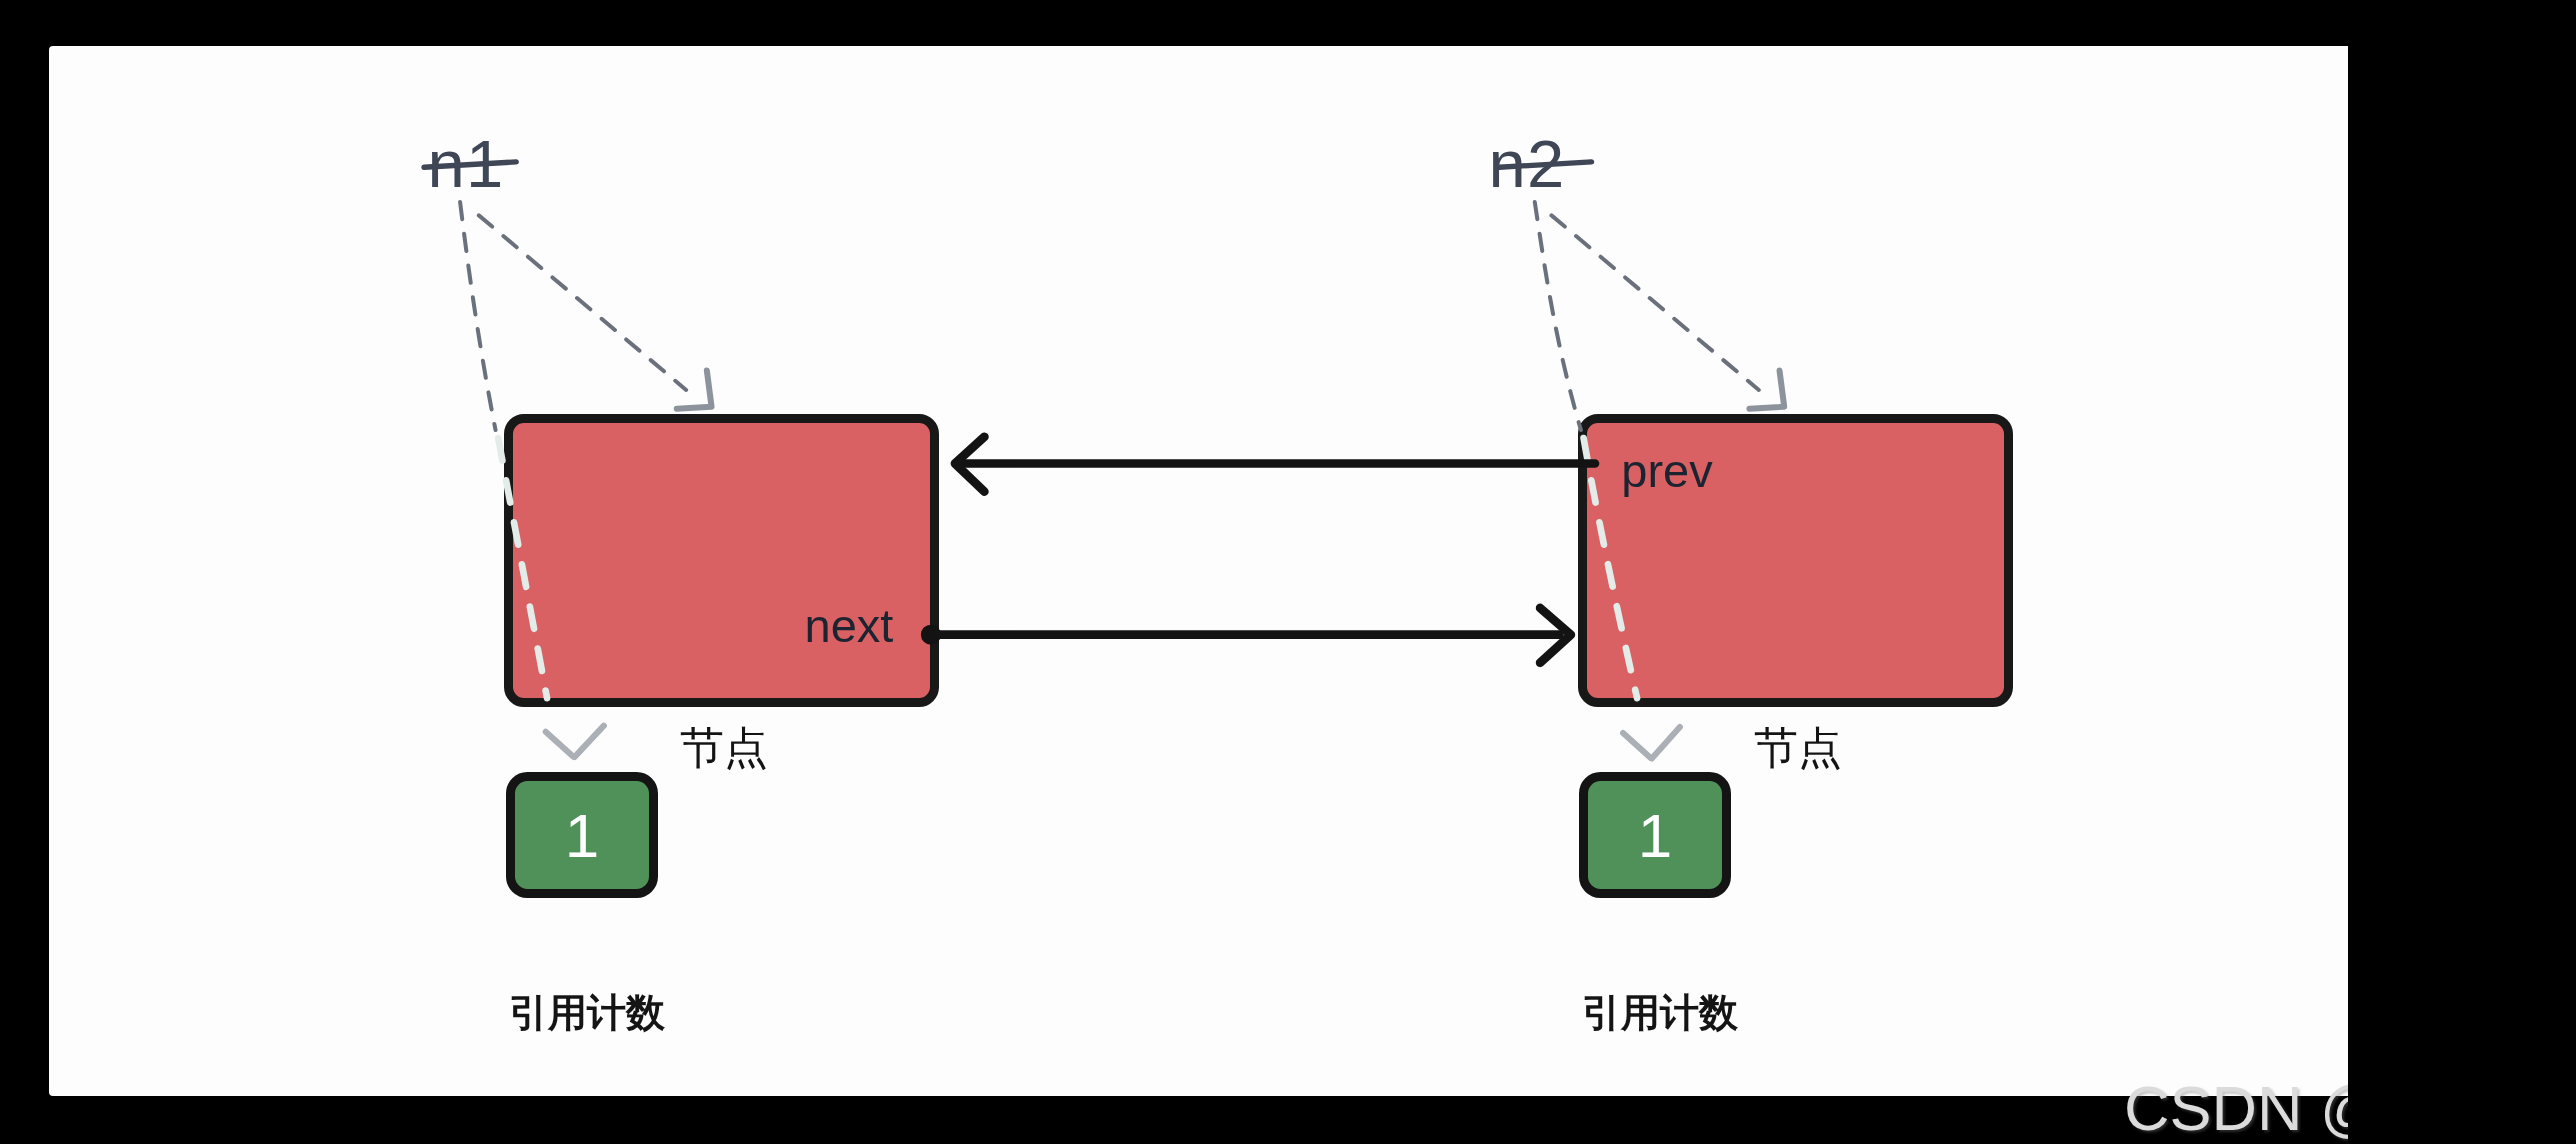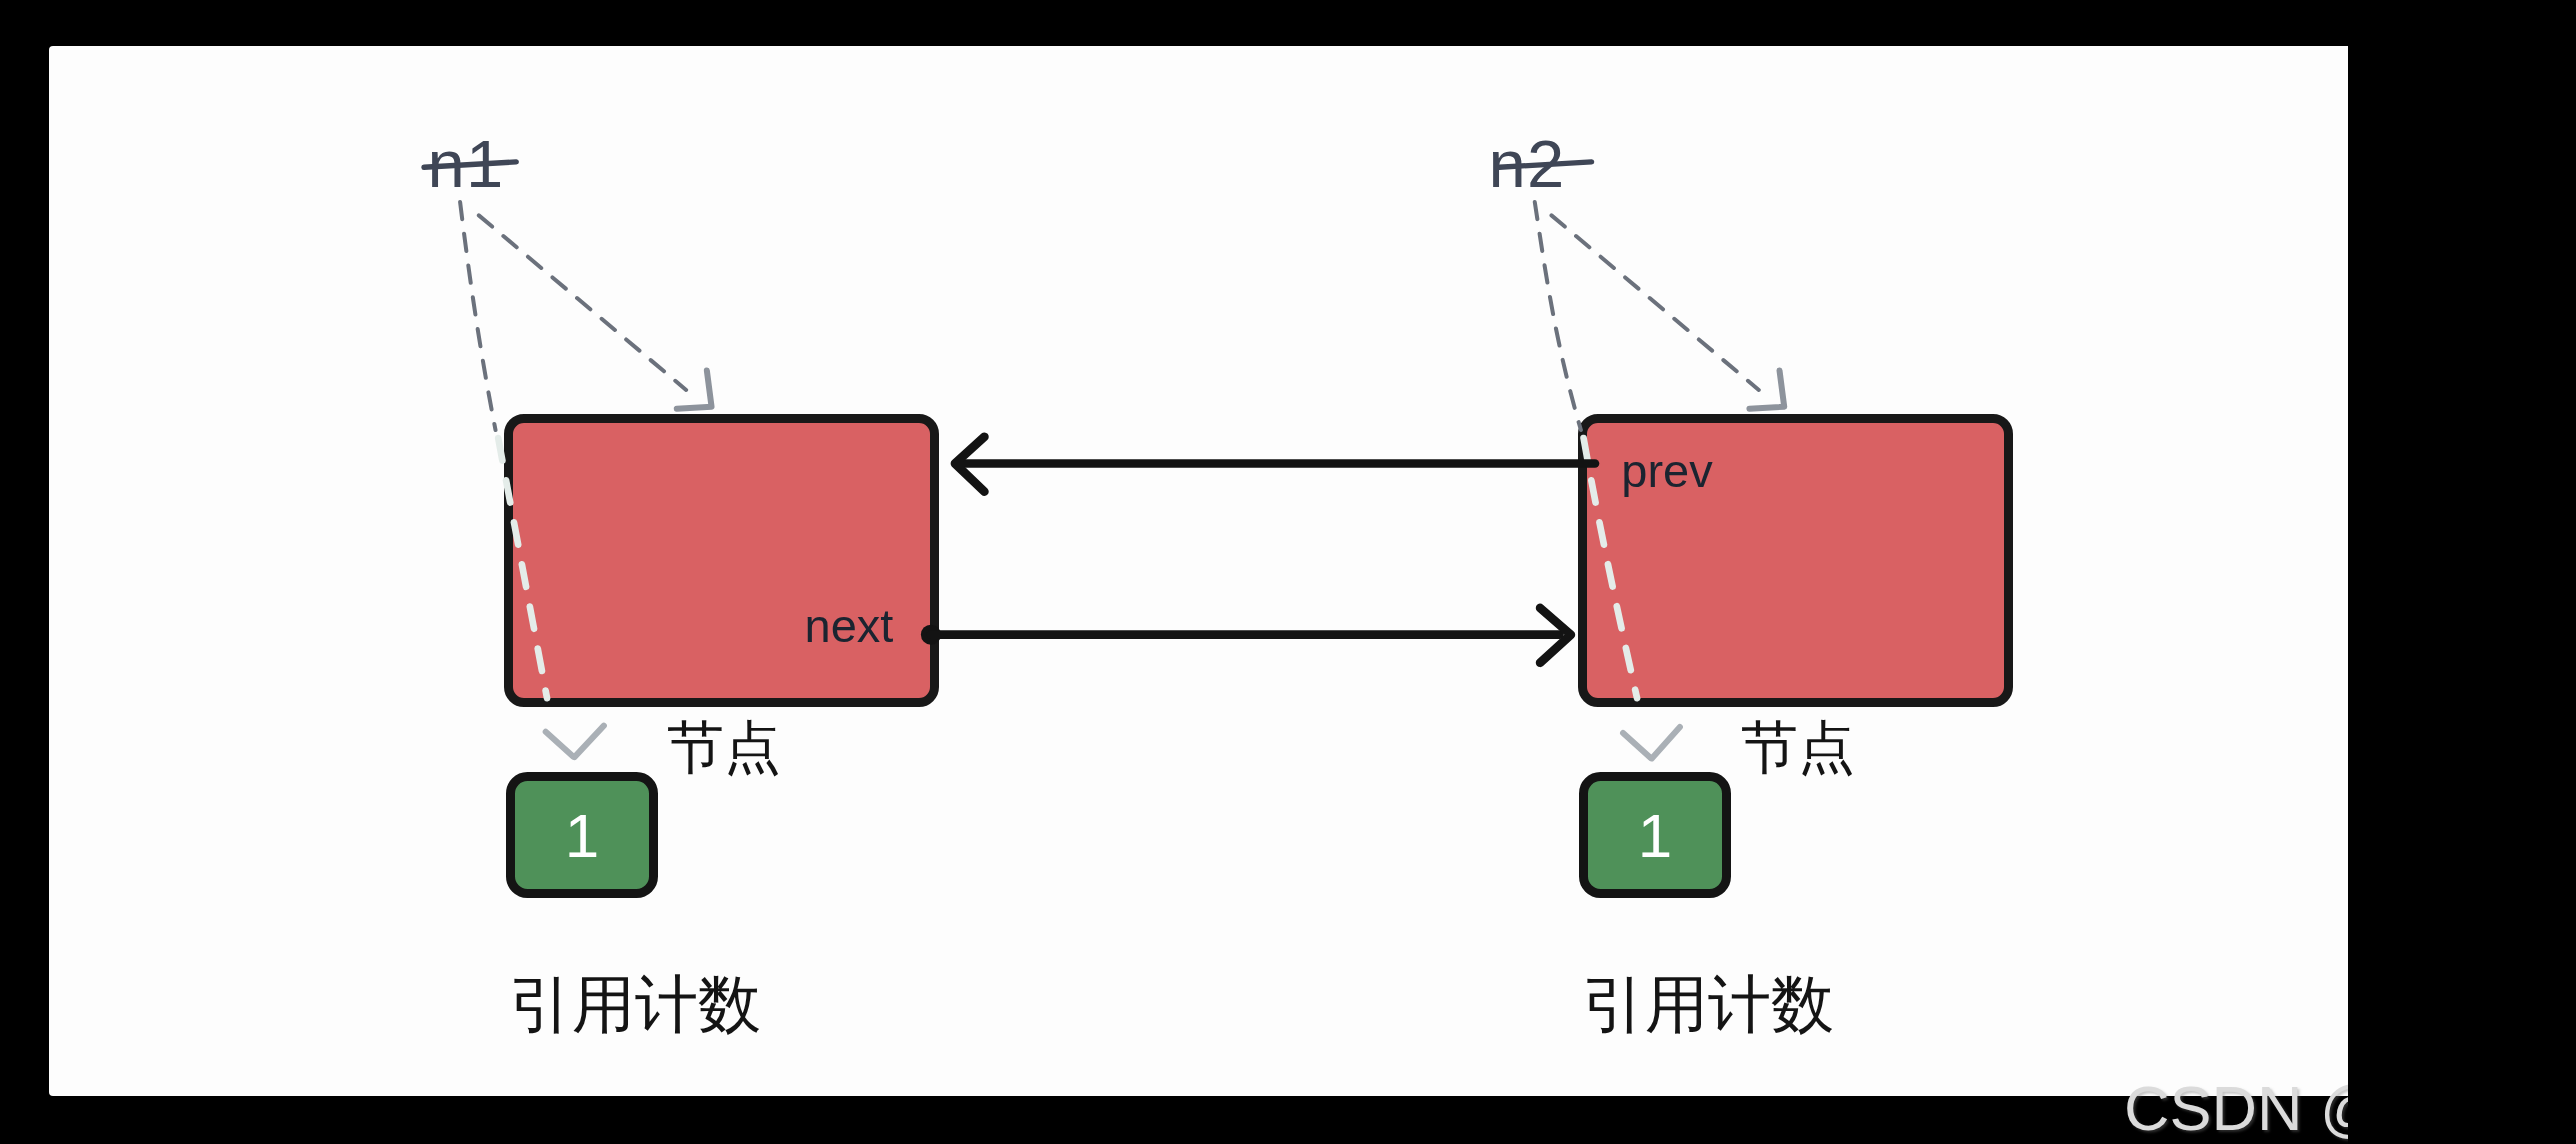--- a/index.html
+++ b/index.html
@@ -59,37 +59,38 @@
   .pointer-label {
     font-size: 67px;
     color: var(--pointer-label, #3f4656);
     letter-spacing: 1.3px;
   }
   .field-label {
     font-size: 47px;
     color: var(--field-label, #1b2430);
   }
   .caption {
-    font-size: 57px;
+    font-size: 44px;
     font-weight: 500;
     color: var(--caption, #141414);
   }
   .count-value {
     font-size: 62px;
     font-weight: 500;
     color: var(--counter-text, #ffffff);
   }
   .ref-caption {
     position: absolute;
     z-index: 4;
     white-space: nowrap;
     transform: translateY(-50%);
-    font-size: 63px;
-    font-weight: 400;
+    font-size: 39px;
+    font-weight: 700;
     color: var(--caption, #141414);
+    margin-top: 8px;
   }
   .watermark {
     position: absolute;
     left: 2124px; top: 1109px;
     transform: translateY(-50%);
     z-index: 5;
     font-size: 63px;
     color: var(--watermark, #dbdbdb);
     text-shadow: 2px 2px 2.7px rgba(110,110,110,0.40);
     white-space: nowrap;

